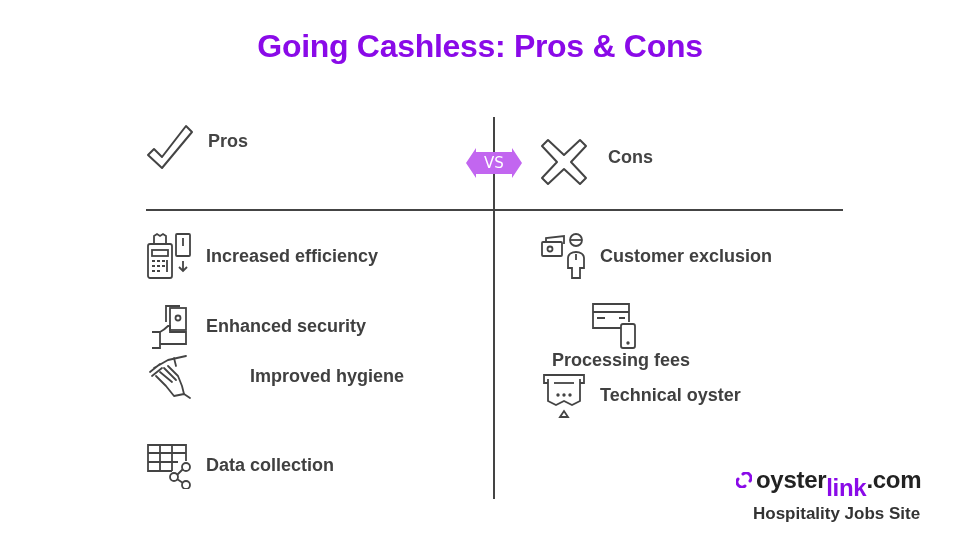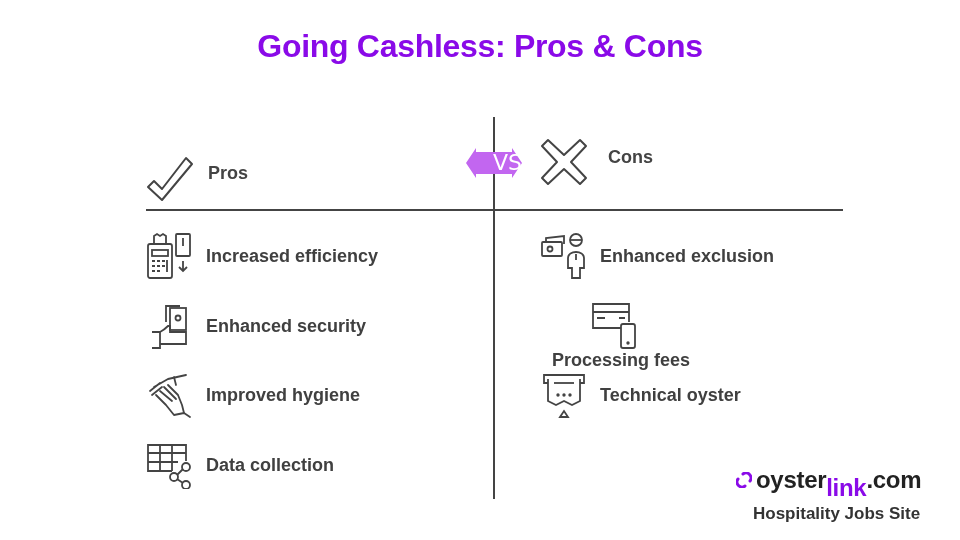--- a/index.html
+++ b/index.html
@@ -4,22 +4,22 @@
 <style>
   html, body { margin:0; padding:0; }
   body { width:960px; height:540px; background:#ffffff; position:relative; overflow:hidden;
          font-family:"Liberation Sans", "DejaVu Sans", sans-serif; }
   .title { position:absolute; left:0; top:28px; width:960px; text-align:center;
            font-size:32px; font-weight:bold; color:#8a0ae8; letter-spacing:-0.3px; }
   .vline { position:absolute; left:493px; top:117px; width:2px; height:382px; background:#444; }
   .hline { position:absolute; left:146px; top:209px; width:697px; height:2px; background:#444; }
   .vs { position:absolute; left:466px; top:144px; width:56px; height:38px; }
   .vs svg { display:block; }
-  .vs-label { position:absolute; left:0; top:0; width:56px; height:38px; line-height:38px; text-align:right;
-              color:#fff; font-size:22px; font-family:"DejaVu Sans", sans-serif; }
+  .vs-label { position:absolute; left:0; top:0; width:56px; height:38px; line-height:38px; text-align:center;
+              color:#fff; font-size:15px; font-family:"DejaVu Sans", sans-serif; }
   .head { position:absolute; display:flex; align-items:center; }
   .head .label { font-size:18px; font-weight:bold; color:#444; margin-left:14px; }
   .item { position:absolute; display:flex; align-items:center; }
   .item .icon { width:48px; height:48px; display:flex; align-items:center; justify-content:center; }
   .item .label { font-size:18px; font-weight:bold; color:#404040; margin-left:12px; }
   .logo { position:absolute; left:736px; top:458px; }
   .logo-line1 { display:flex; align-items:center; font-size:24px; font-weight:bold; color:#222; letter-spacing:-0.3px; }
   .logo-line1 .accent { color:#8a0ae8;margin-top:16px; }
   .logo-line2 { font-size:17px; font-weight:bold; color:#333; margin-left:17px; margin-top:2px; }
 </style>
@@ -31,21 +31,21 @@
 <div class="vline"></div>
 <div class="hline"></div>
 
 <div class="vs">
   <svg width="56" height="38" viewBox="0 0 56 38">
     <polygon points="0,19 10,4 10,8 46,8 46,4 56,19 46,34 46,30 10,30 10,34" fill="#c266f0"></polygon>
   </svg>
   <div class="vs-label">VS</div>
 </div>
 
-<div class="head" style="left:146px; top:154px;">
+<div class="head" style="left:146px; top:122px;">
   <svg width="48" height="48" viewBox="0 0 48 48">
     <path d="M2,33 L8,27 L16,35 L40,4 L46,10 L16,46 Z" fill="none" stroke="#444" stroke-width="2" stroke-linejoin="round"></path>
   </svg>
   <span class="label" style="margin-top:-10px;">Pros</span>
 </div>
 
 <div class="head" style="left:540px; top:138px;">
   <svg width="48" height="48" viewBox="0 0 48 48">
     <path d="M8,2 L24,17 L40,2 L46,8 L31,24 L46,40 L40,46 L24,31 L8,46 L2,40 L17,24 L2,8 Z" fill="none" stroke="#444" stroke-width="2" stroke-linejoin="round"></path>
   </svg>
@@ -73,21 +73,21 @@
       <path d="M20,20 V4 H34"></path>
       <rect x="24" y="6" width="16" height="22"></rect>
       <circle cx="32" cy="16" r="2.5"></circle>
       <path d="M6,30 H14 V46 H6"></path>
       <path d="M14,30 C18,28 20,26 22,24 L24,24 V30 H40 V42 H14"></path>
     </svg>
   </span>
   <span class="label">Enhanced security</span>
 </div>
 
-<div class="item" style="left:146px; top:371px;">
+<div class="item" style="left:146px; top:352px;gap:44px;">
   <span class="icon">
     <svg width="48" height="48" viewBox="0 0 48 48" fill="none" stroke="#444" stroke-width="1.8" stroke-linejoin="round" stroke-linecap="round">
       <path d="M40,4 L22,8 L8,16 M14,12 L4,20 M6,24 L16,16"></path>
       <path d="M10,24 L20,34 L28,44 L38,42 L44,46"></path>
       <path d="M14,20 L26,30 M18,16 L30,28 M22,14 L32,24 L36,34 L38,42"></path>
       <path d="M28,6 L30,14"></path>
     </svg>
   </span>
   <span class="label">Improved hygiene</span>
 </div>
@@ -111,21 +111,21 @@
     <svg width="48" height="48" viewBox="0 0 48 48" fill="none" stroke="#444" stroke-width="1.8">
       <rect x="2" y="10" width="20" height="14" rx="1"></rect>
       <path d="M6,10 V6 L24,4 V12"></path>
       <circle cx="10" cy="17" r="2.5"></circle>
       <circle cx="36" cy="8" r="6"></circle>
       <path d="M30,8 H42"></path>
       <path d="M28,26 C28,18 44,18 44,26 V36 H40 V46 H32 V36 H28 Z"></path>
       <path d="M36,22 v6"></path>
     </svg>
   </span>
-  <span class="label">Enhanced exclusion</span>
+  <span class="label">Customer exclusion</span>
 </div>
 
 <div class="item" style="left:540px; top:302px;flex-direction:column;">
   <span class="icon">
     <svg width="48" height="48" viewBox="0 0 48 48" fill="none" stroke="#444" stroke-width="1.8">
       <path d="M30,26 H2 V2 H38 V20"></path>
       <path d="M2,10 H38 M6,16 H14 M28,16 H34"></path>
       <rect x="30" y="22" width="14" height="24" rx="2"></rect>
       <circle cx="37" cy="41" r="0.8" fill="#444"></circle>
     </svg>

